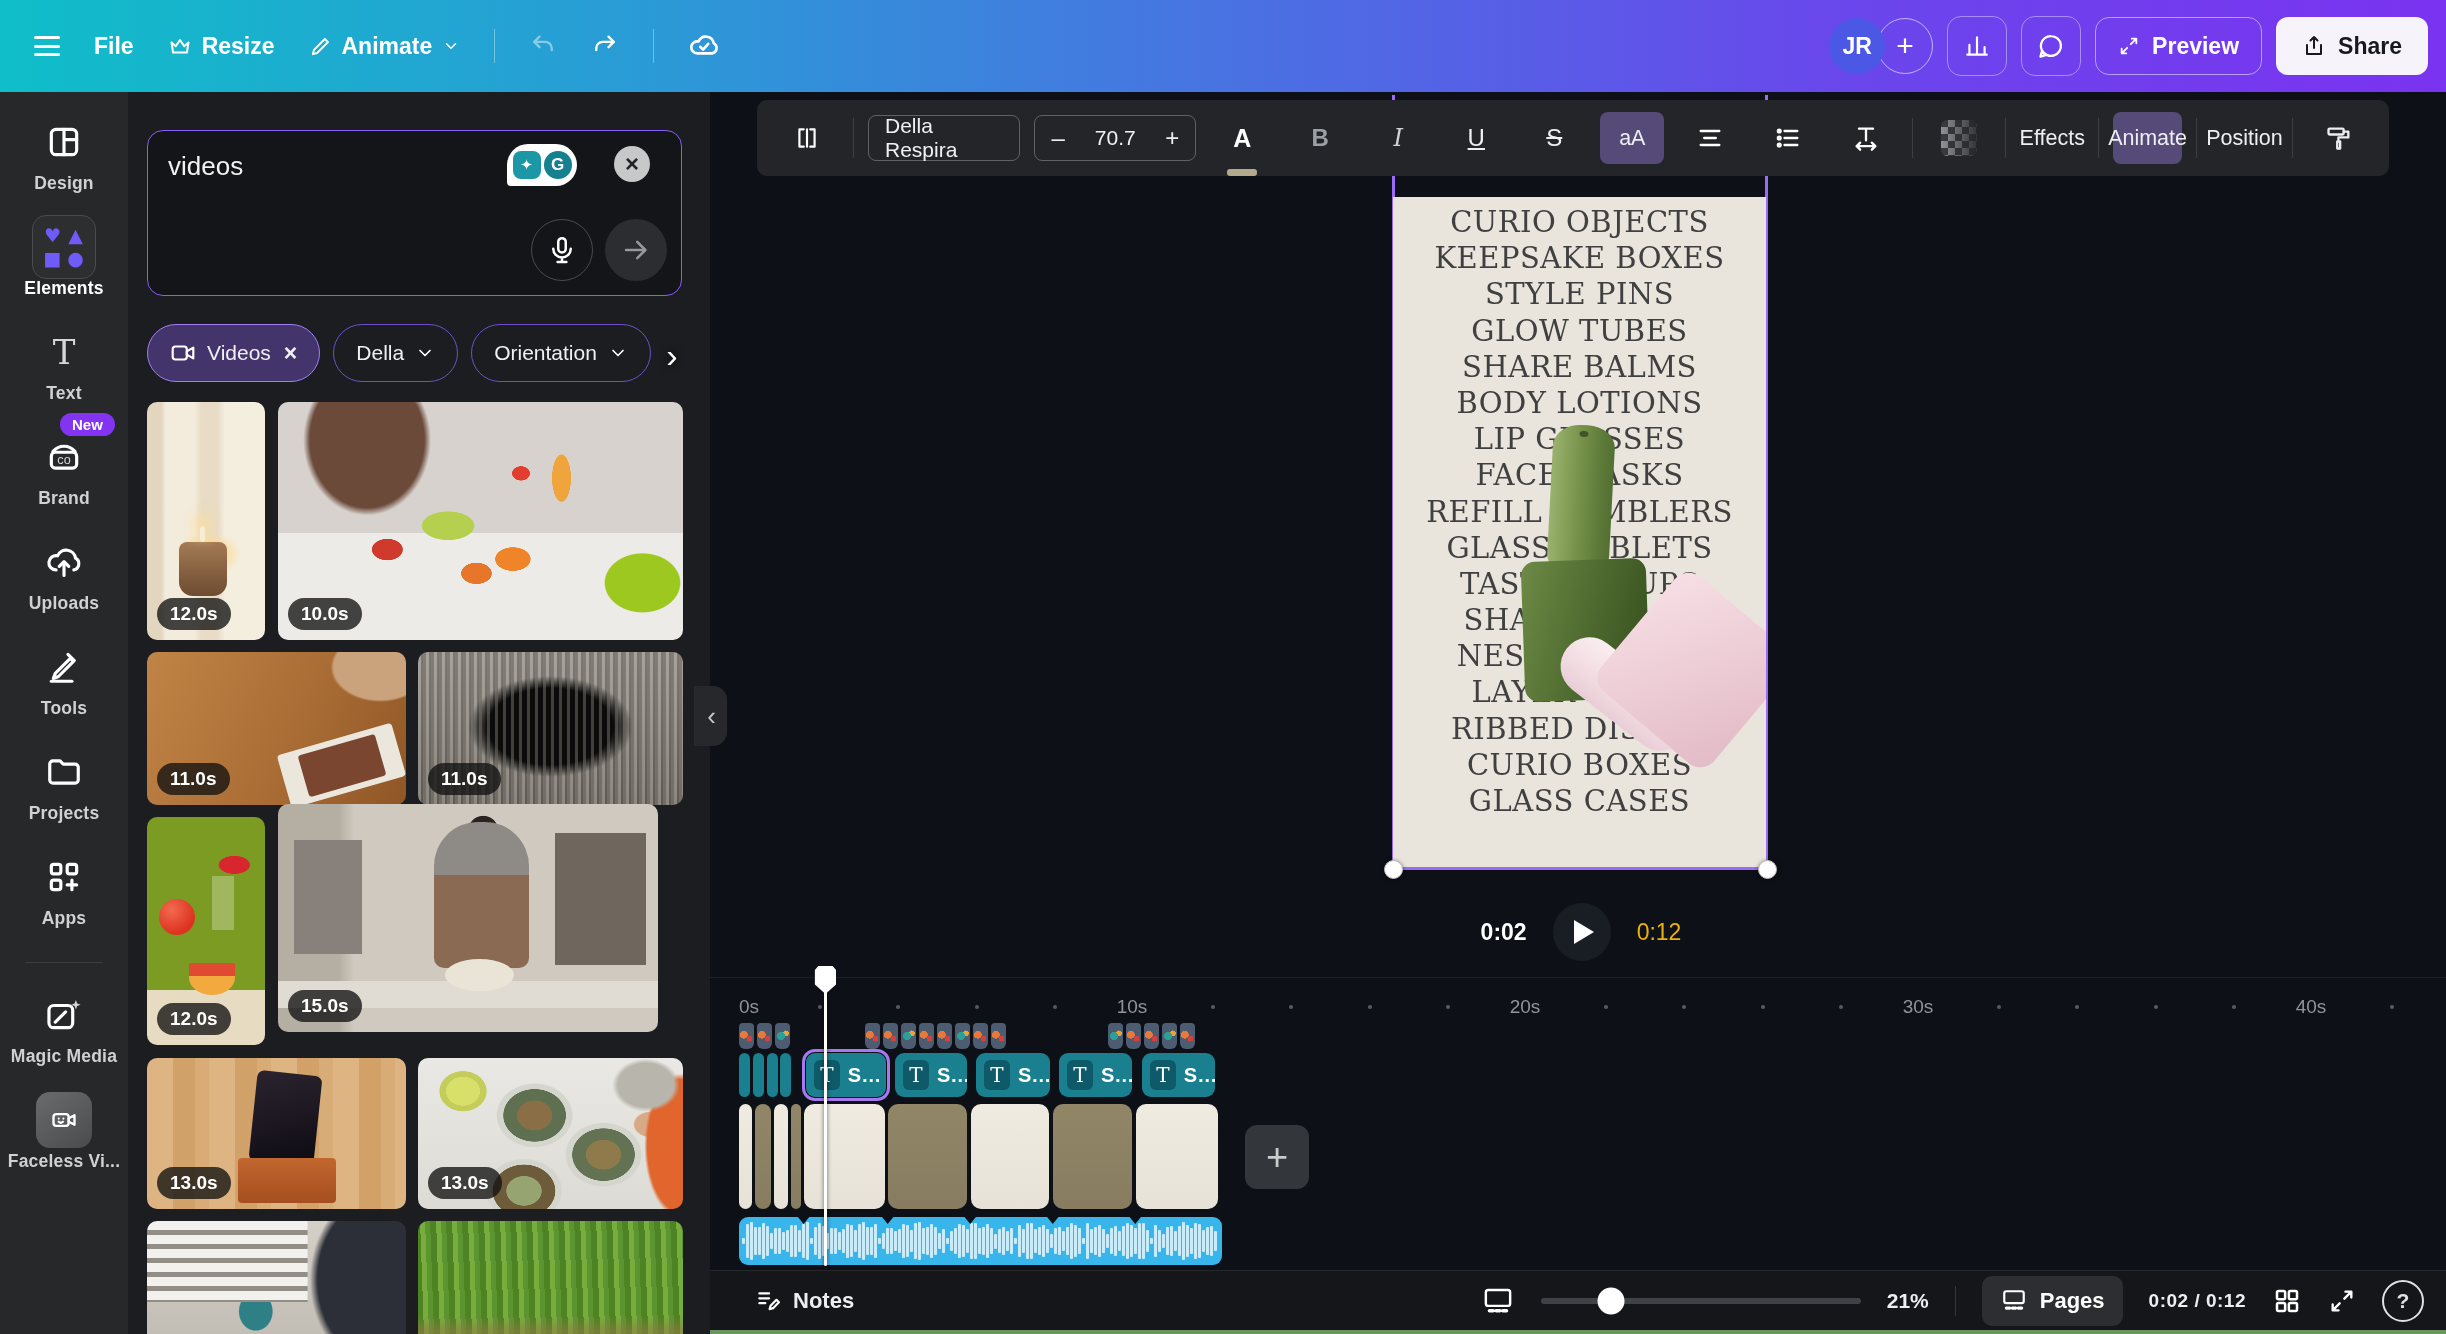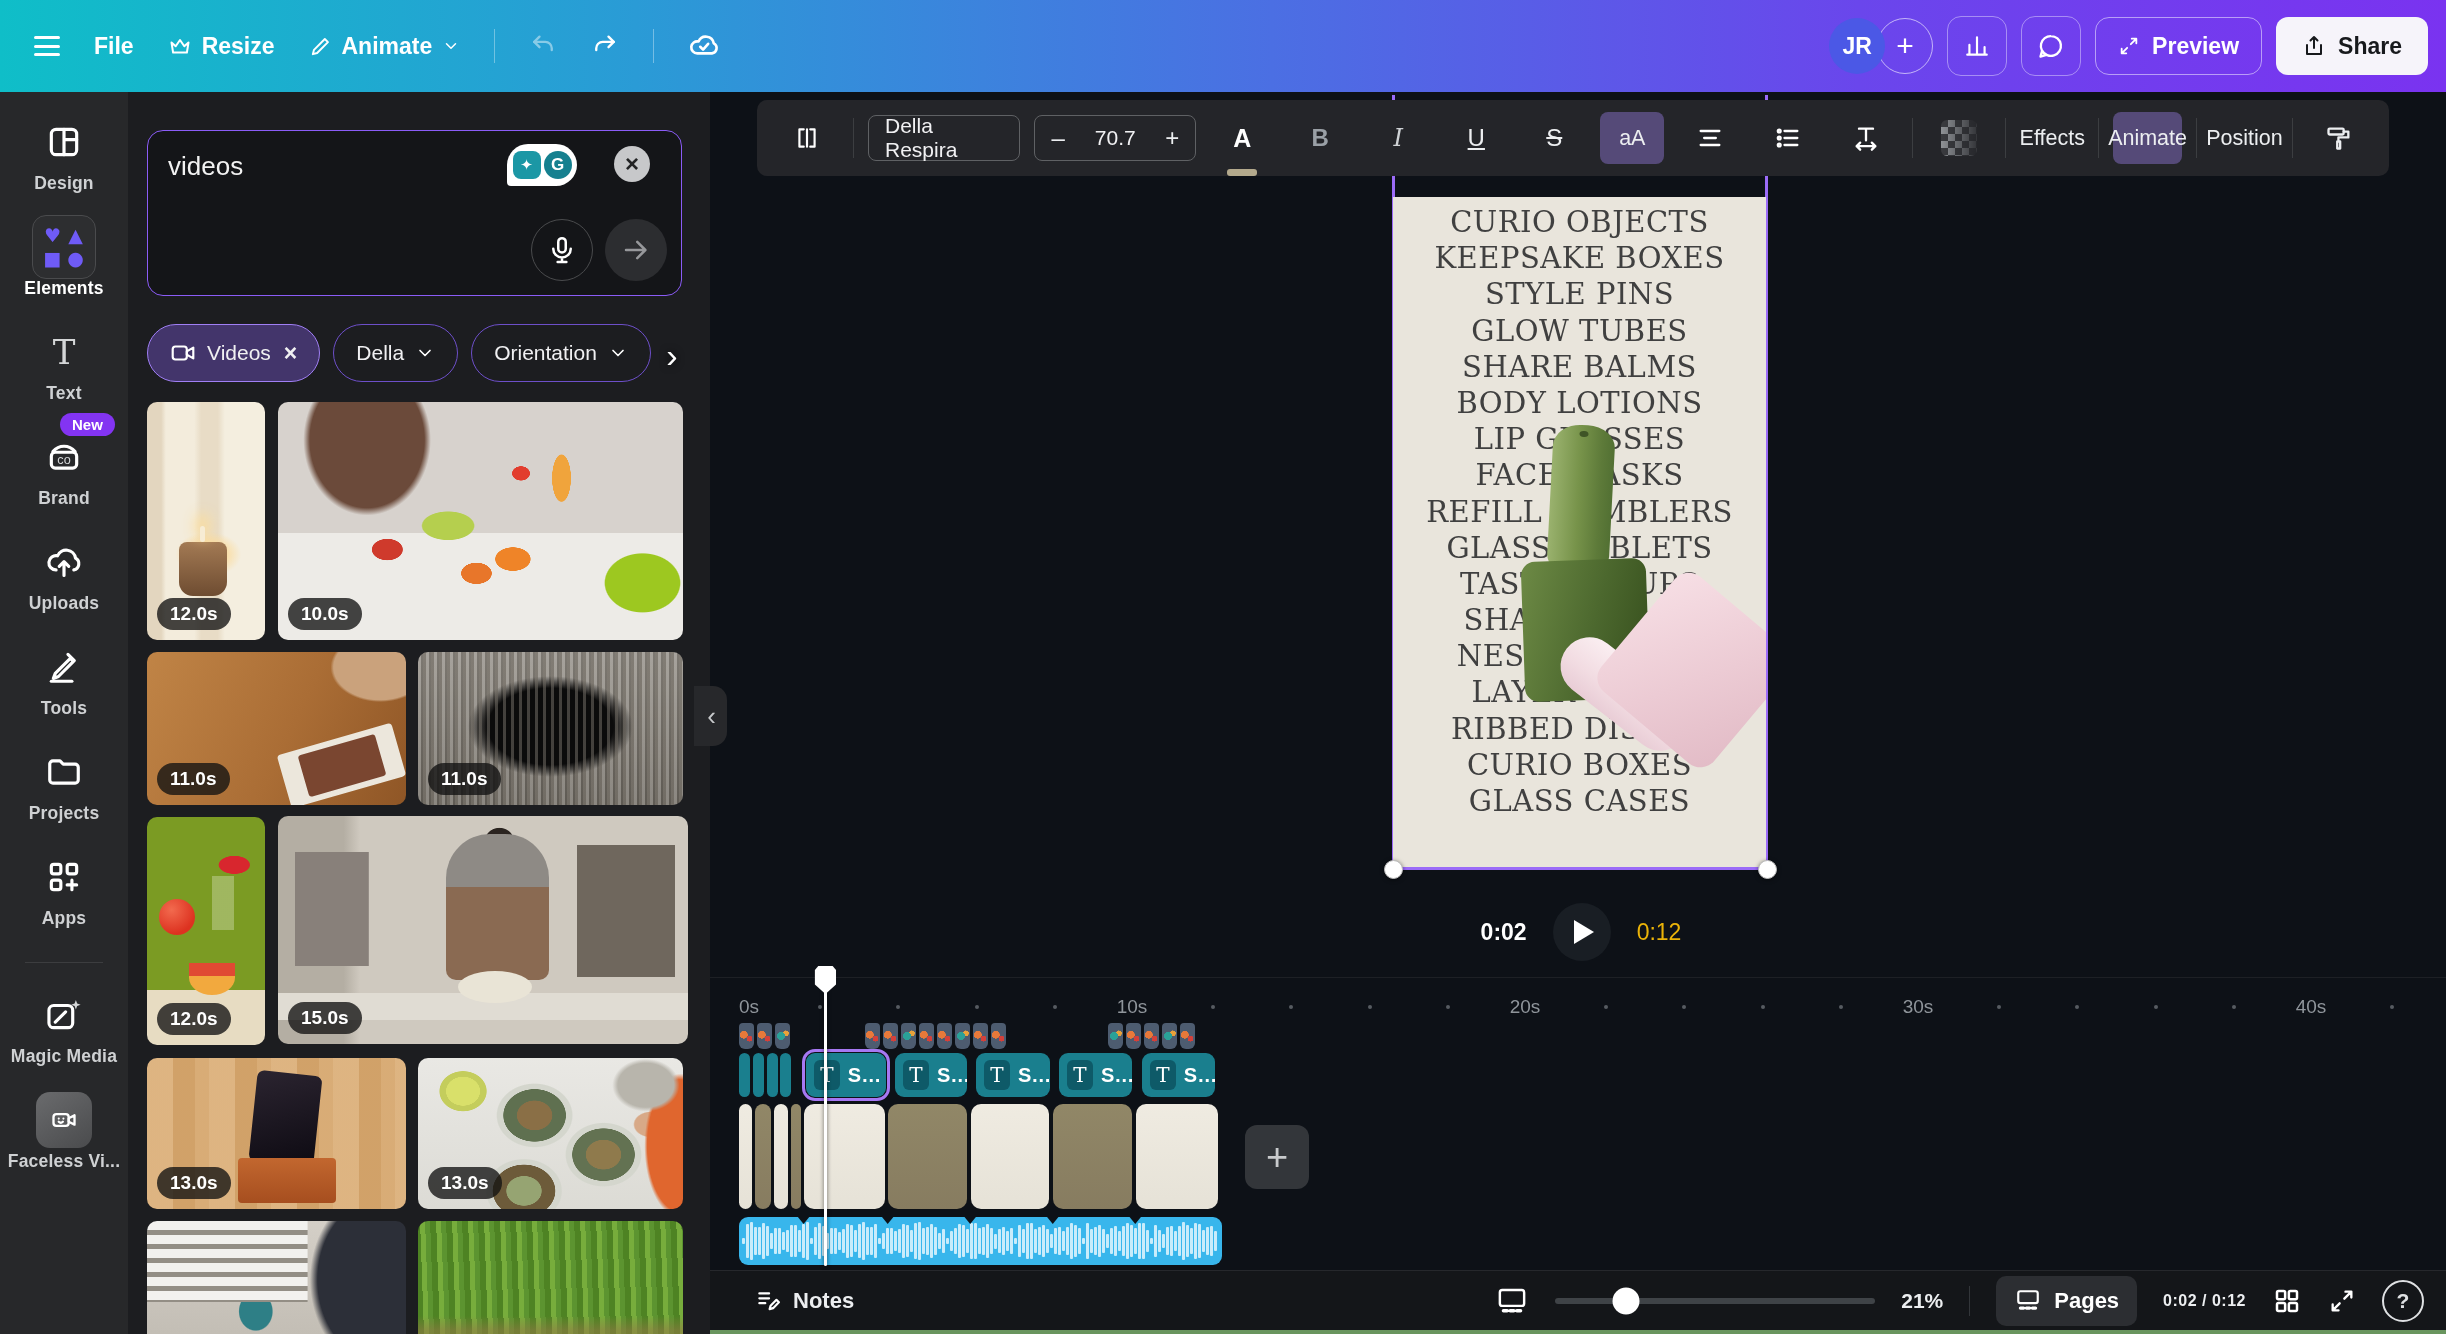--- a/index.html
+++ b/index.html
@@ -75,21 +75,21 @@
   .chips-scroll{position:absolute;left:527px;top:244px;width:34px;height:38px;border:none;background:transparent;
     color:#fff;font-size:34px;line-height:1;text-shadow:0 0 8px rgba(0,0,0,.9);padding:0;}
   .results{position:absolute;left:19px;top:310px;width:537px;height:932px;}
   .thumb{position:absolute;border-radius:10px;overflow:hidden;background:#333;}
   .thumb::before,.thumb::after{content:"";position:absolute;}
   .dur{position:absolute;left:10px;bottom:10px;background:rgba(18,18,18,.78);color:#fff;font-size:19px;
     font-weight:700;padding:5px 13px;border-radius:16px;z-index:3;}
   
   .r0{left:0;top:0;width:118px;height:238px;}   .r1{left:131px;top:0;width:405px;height:238px;}
   .r2{left:0;top:250px;width:259px;height:153px;}.r3{left:271px;top:250px;width:265px;height:153px;}
-  .r4{left:0;top:415px;width:118px;height:228px;}.r5{left:131px;top:414px;width:410px;height:228px;}
+  .r4{left:0;top:415px;width:118px;height:228px;}.r5{left:131px;top:402px;width:380px;height:228px;}
   .r6{left:0;top:656px;width:259px;height:151px;}.r7{left:271px;top:656px;width:265px;height:151px;}
   .r8{left:0;top:819px;width:259px;height:113px;border-radius:10px 10px 0 0;}
   .r9{left:271px;top:819px;width:265px;height:113px;border-radius:10px 10px 0 0;}
   
   .t-candle{background:radial-gradient(44px 30px at 52% 64%,rgba(250,220,160,.9) 0 40%,rgba(250,220,160,0) 75%),
     linear-gradient(90deg,#e3d6bf 0 12%,#f3ecdc 16% 40%,#e8dcc6 46% 60%,#f4eedf 66% 100%);}
   .t-candle::before{left:32px;top:140px;width:48px;height:54px;background:linear-gradient(180deg,#a37a54,#6e4c31);border-radius:8px 8px 14px 14px;}
   .t-candle::after{left:53px;top:124px;width:5px;height:16px;background:#f7ecd4;border-radius:3px;box-shadow:0 -8px 14px 4px rgba(255,222,150,.9);}
   .t-fruit-table{background:
     radial-gradient(64px 50px at 90% 76%,#9dc820 0 58%,rgba(0,0,0,0) 60%),
@@ -245,21 +245,21 @@
   .statusbar{position:absolute;left:0;top:1178px;width:100%;height:60px;background:#141619;border-top:1px solid #26282c;
     display:flex;align-items:center;}
   .sb-notes{display:flex;align-items:center;gap:12px;margin-left:45px;font-size:22px;font-weight:600;color:#eceef0;}
   .sb-rt{position:absolute;right:22px;display:flex;align-items:center;gap:26px;}
   .slider{width:320px;height:6px;border-radius:3px;background:#3f4347;position:relative;}
   .slider .knob{position:absolute;left:22%;top:50%;transform:translate(-50%,-50%);width:27px;height:27px;border-radius:50%;background:#fff;}
   .zoom-pct{font-size:21px;font-weight:600;color:#eceef0;}
   .sb-div{width:1px;height:30px;background:#33363a;}
   .pages-btn{height:50px;border-radius:10px;background:#2c2e32;border:none;color:#fff;display:flex;align-items:center;
     gap:12px;padding:0 18px;font-size:22px;font-weight:600;}
-  .sb-time{font-size:16px;font-weight:600;color:#eceef0;letter-spacing:.5px;}
+  .sb-time{font-size:19px;font-weight:600;color:#eceef0;letter-spacing:.5px;}
   .help-circle{width:38px;height:38px;border-radius:50%;border:2px solid #dfe1e3;display:flex;align-items:center;
     justify-content:center;font-size:21px;font-weight:700;color:#dfe1e3;}
   .green-strip{position:absolute;left:0;bottom:0;width:100%;height:4px;background:#69955e;z-index:12;}
 </style>
 </head>
 <body>
 
 <div id="app">
 
   <header class="topbar">

